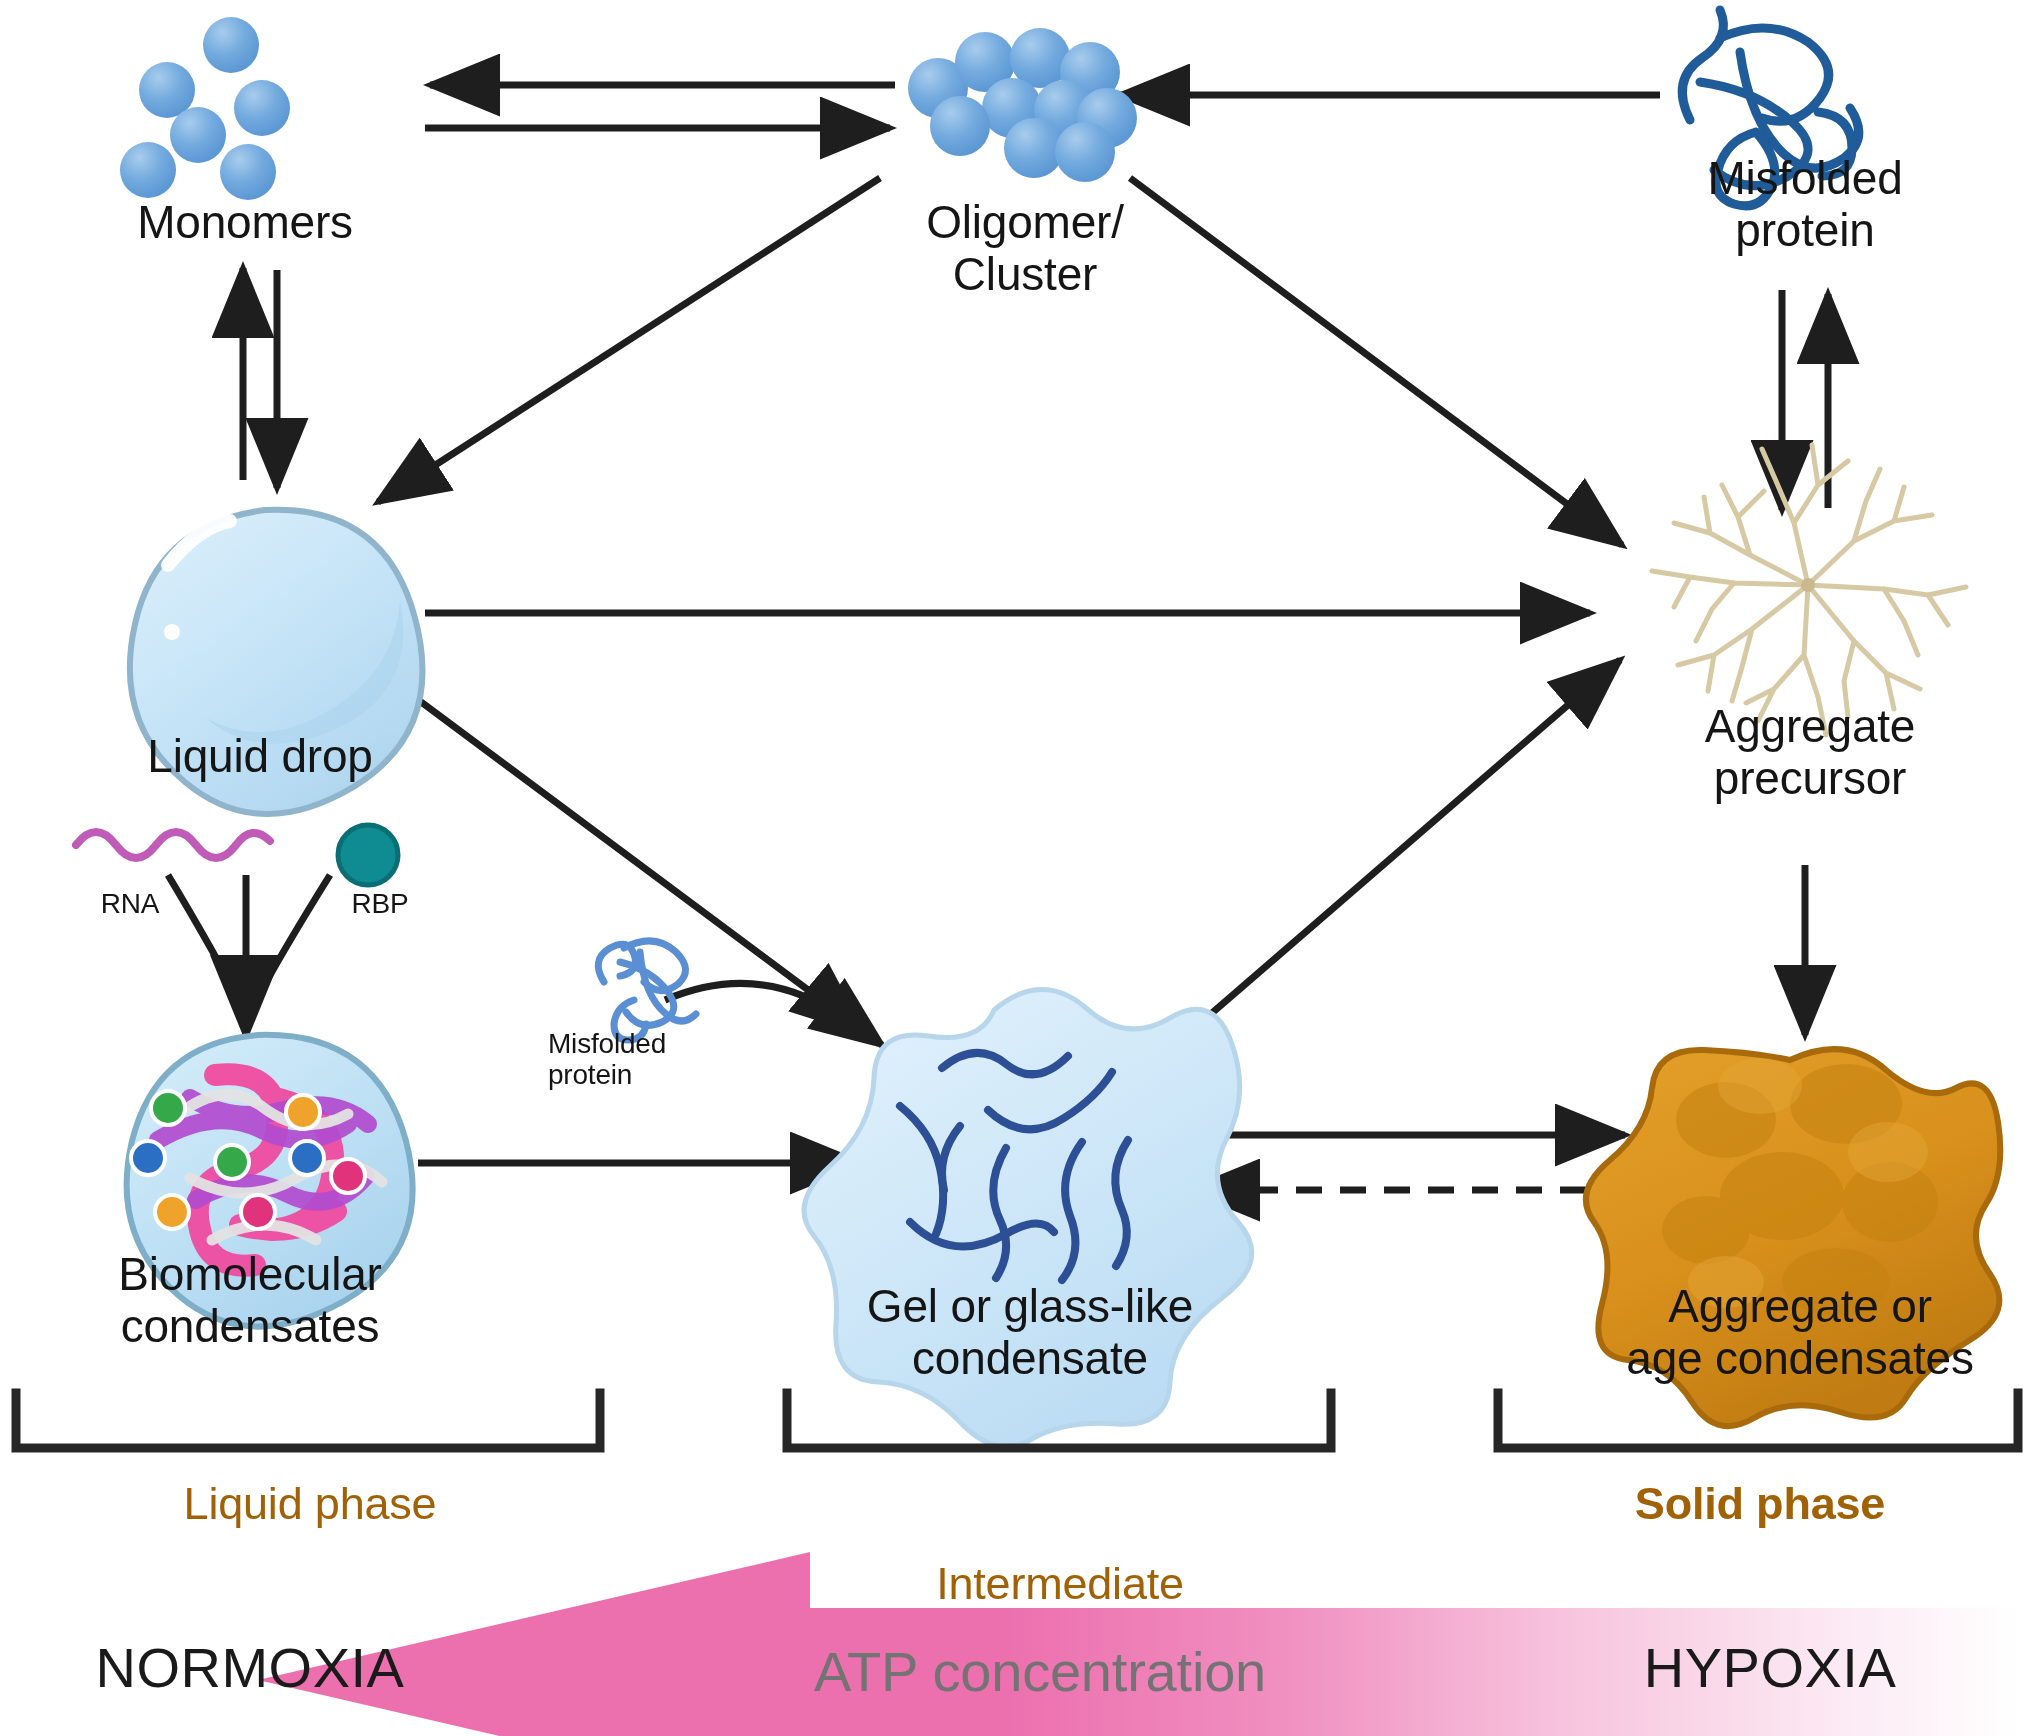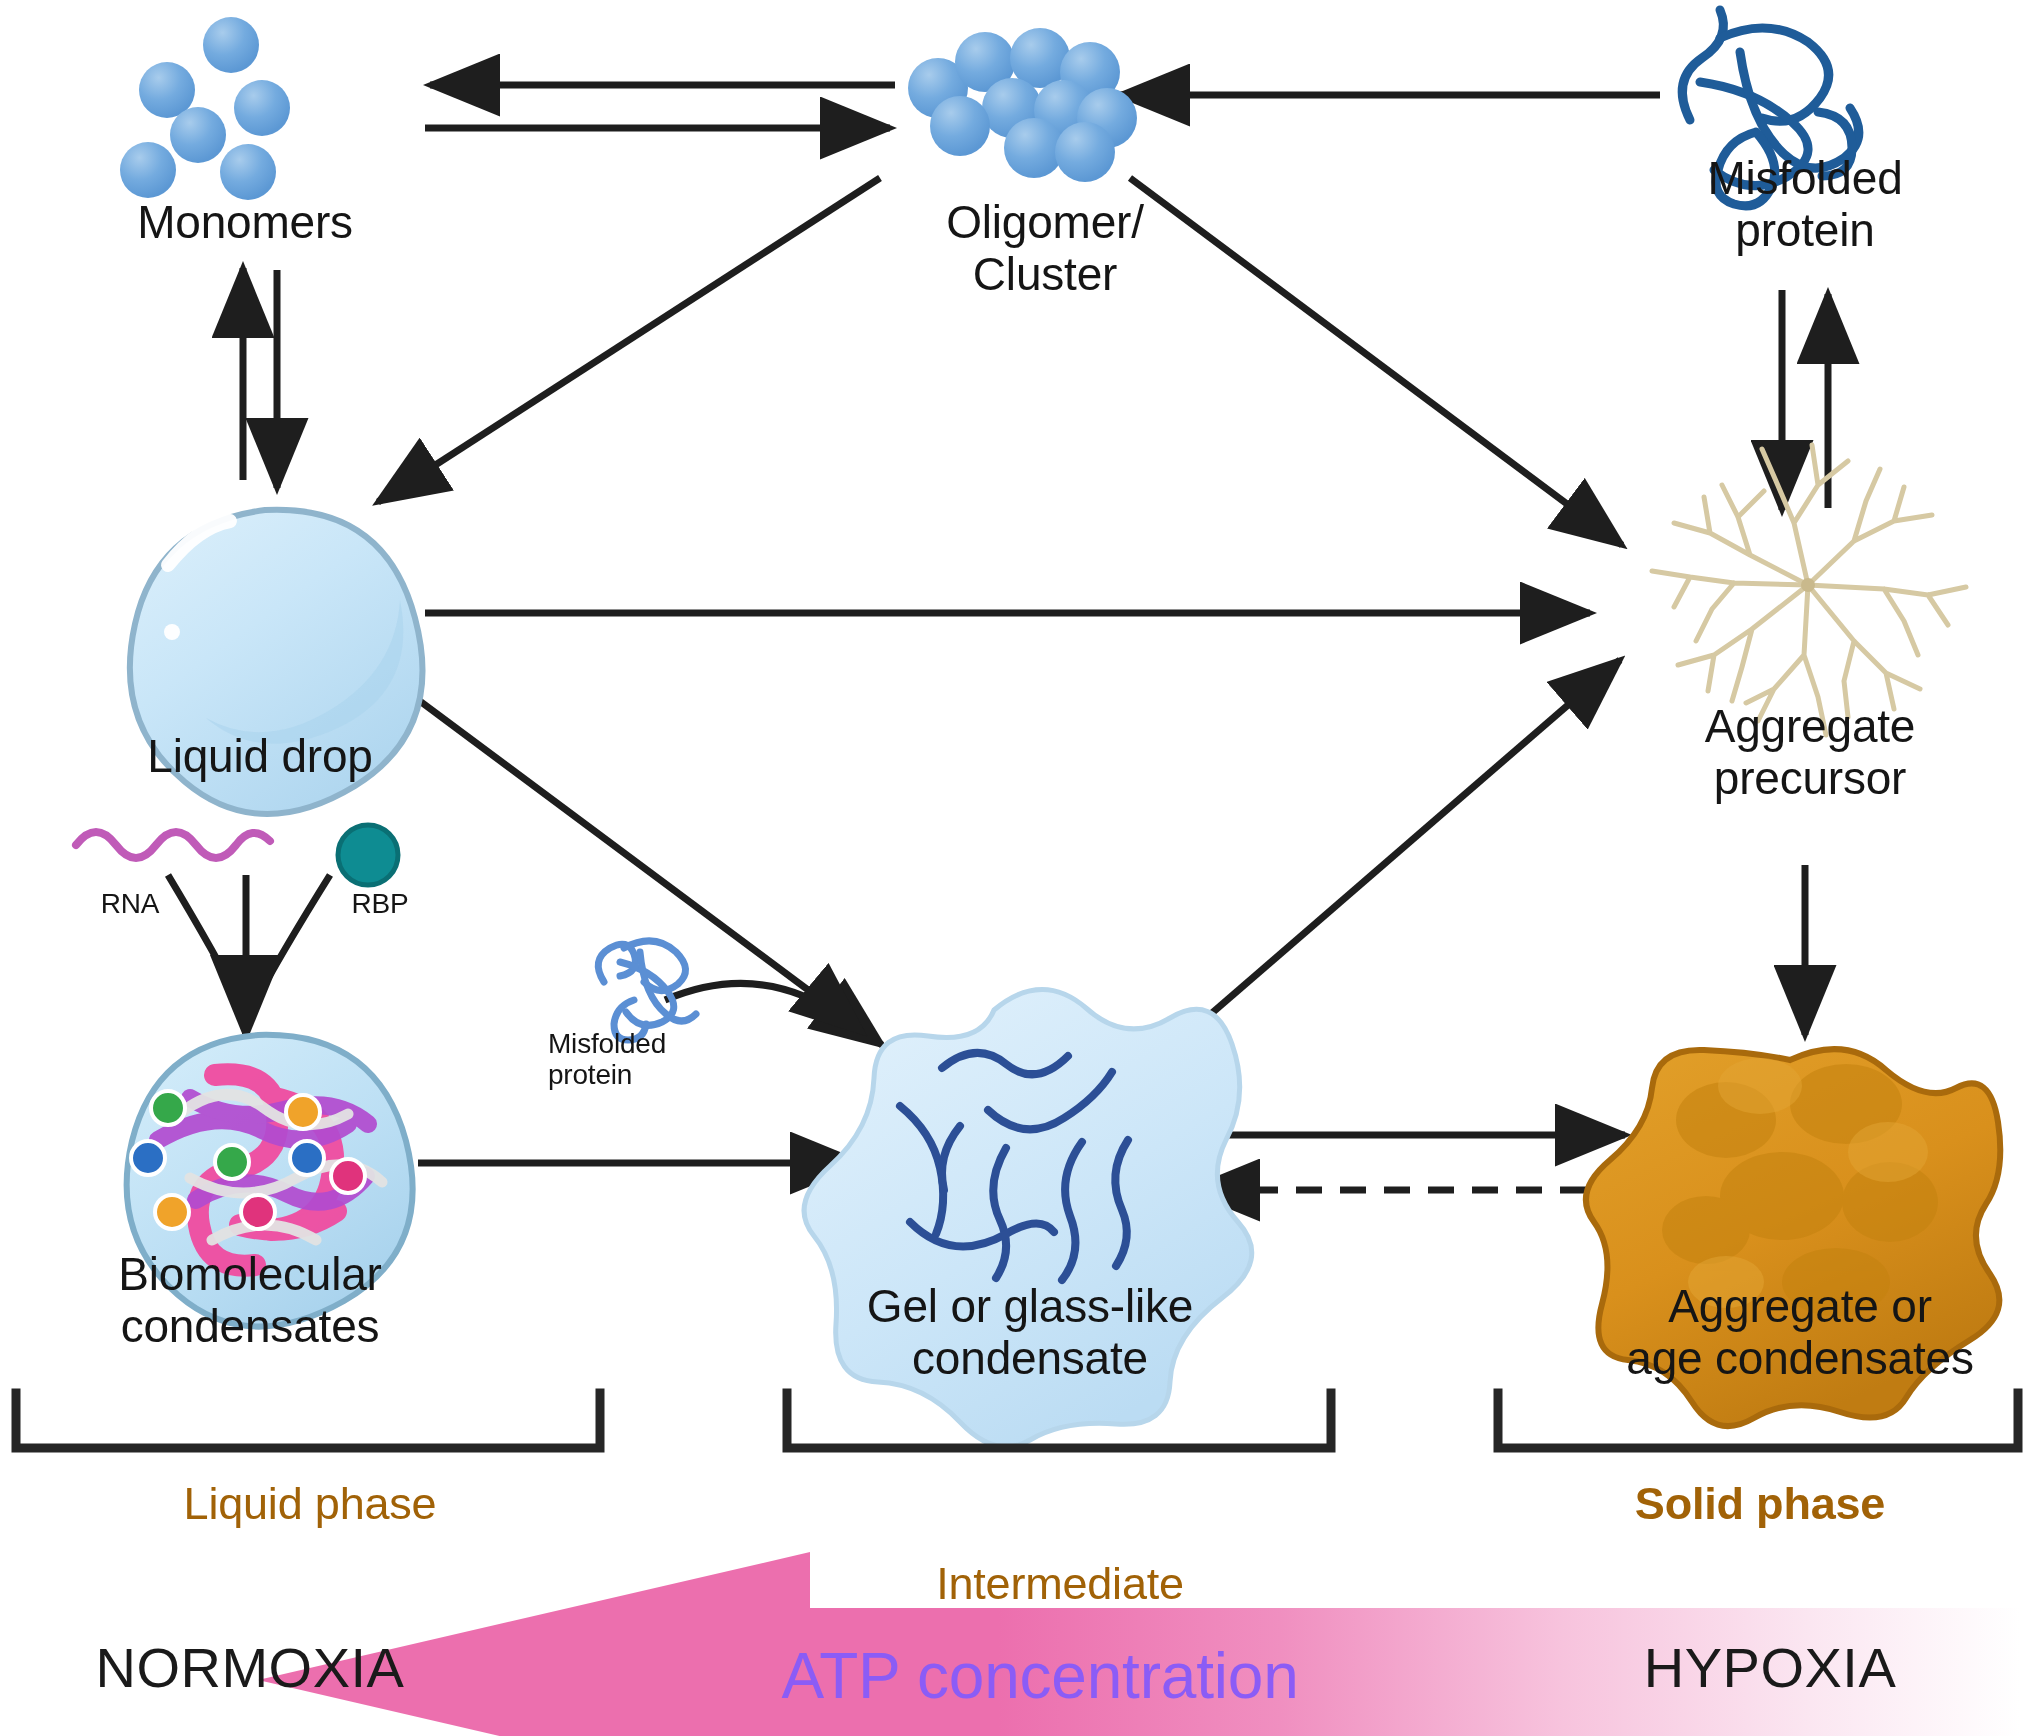--- a/index.html
+++ b/index.html
@@ -18,21 +18,21 @@
     text-align:center;
     font-size:46px;
     line-height:1.14;
     color:#151515;
     white-space:pre-line;
     letter-spacing:-0.2px;
   }
   .lbl.small{font-size:28px;line-height:1.12;}
   .lbl.phase{font-size:45px;color:#a16207;}
   .lbl.oxy{font-size:56px;color:#1a1a1a;letter-spacing:0.5px;}
-  .lbl.atp{font-size:64px;color:#8b5cf6;}
+  .lbl.atp{font-size:56px;color:#737373;}
 </style>
 </head>
 <body>
 
 <div id="stage">
 
 <svg id="vec" viewBox="0 0 2031 1736" xmlns="http://www.w3.org/2000/svg">
   <defs>
     <marker id="ah" markerWidth="11" markerHeight="9" refX="10" refY="4.5" orient="auto" markerUnits="strokeWidth">
       <path d="M0,0 L11,4.5 L0,9 Z" fill="#1E1E1E"></path>
@@ -247,21 +247,21 @@
     <path d="M787 1393 L787 1448 L1331 1448 L1331 1393"></path>
     <path d="M1498 1393 L1498 1448 L2018 1448 L2018 1393"></path>
   </g>
 
   <g>
     <path d="M2020 1608 L810 1608 L810 1552 L258 1680 L810 1808 L810 1752 L2020 1752 Z" fill="url(#gAtp)"></path>
   </g>
 </svg>
 
 <div class="lbl" style="left:60px;  top:196px; width:370px;">Monomers</div>
-<div class="lbl" style="left:860px; top:196px; width:370px;">Oligomer/
+<div class="lbl" style="left:840px; top:196px; width:370px;">Oligomer/
 Cluster</div>
 <div class="lbl" style="left:1620px;top:152px; width:370px;">Misfolded
 protein</div>
 <div class="lbl" style="left:60px;  top:730px; width:400px;">Liquid drop</div>
 <div class="lbl" style="left:1620px;top:700px; width:380px;">Aggregate
 precursor</div>
 <div class="lbl" style="left:40px;  top:1248px;width:420px;">Biomolecular
 condensates</div>
 <div class="lbl" style="left:780px; top:1280px;width:500px;">Gel or glass-like
 condensate</div>

